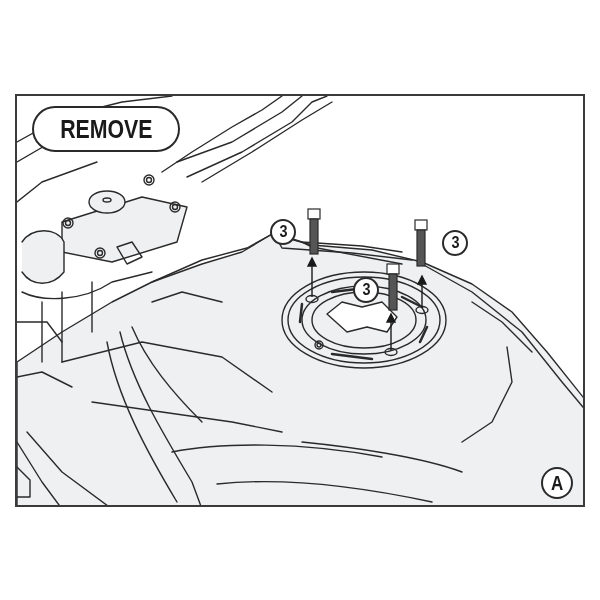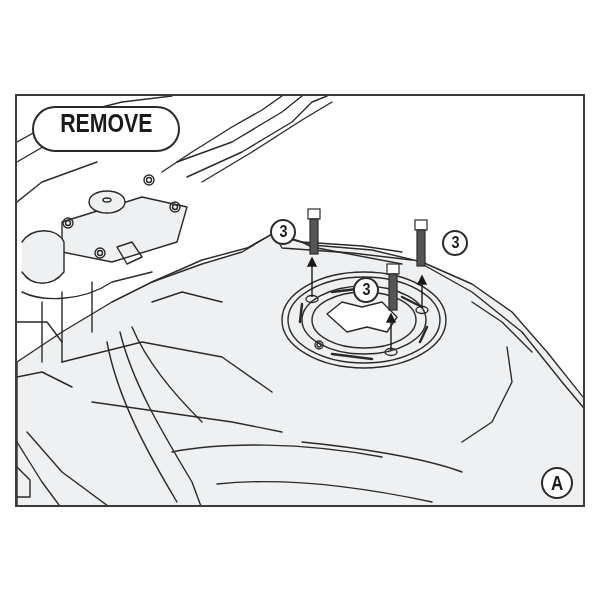--- a/index.html
+++ b/index.html
@@ -5,21 +5,21 @@
     html, body { margin: 0; padding: 0; background: #ffffff; }
     body { width: 600px; height: 600px; position: relative; overflow: hidden; font-family: "Liberation Sans", sans-serif; }
     .frame {
       position: absolute; left: 15px; top: 94px; width: 570px; height: 413px;
       border: 2px solid #3a3a3a; box-sizing: border-box; background: #ffffff; overflow: hidden;
     }
     .frame svg { position: absolute; left: 0; top: 0; }
     .remove-badge {
       position: absolute; left: 32px; top: 106px; width: 148px; height: 46px;
       border: 2px solid #2a2a2a; border-radius: 24px; background: #ffffff;
-      display: flex; align-items: flex-start; justify-content: center;
+      display: flex; align-items: center; justify-content: center;
       box-sizing: border-box;
     }
     .remove-badge span {
       font-family: "Liberation Sans", sans-serif; font-weight: bold;
       font-size: 26px; letter-spacing: 0px; color: #1a1a1a;
       transform: scaleX(0.82); display: inline-block;
     }
     .callout {
       position: absolute; width: 26px; height: 26px; border-radius: 50%;
       border: 2px solid #2a2a2a; background: #ffffff; box-sizing: border-box;

